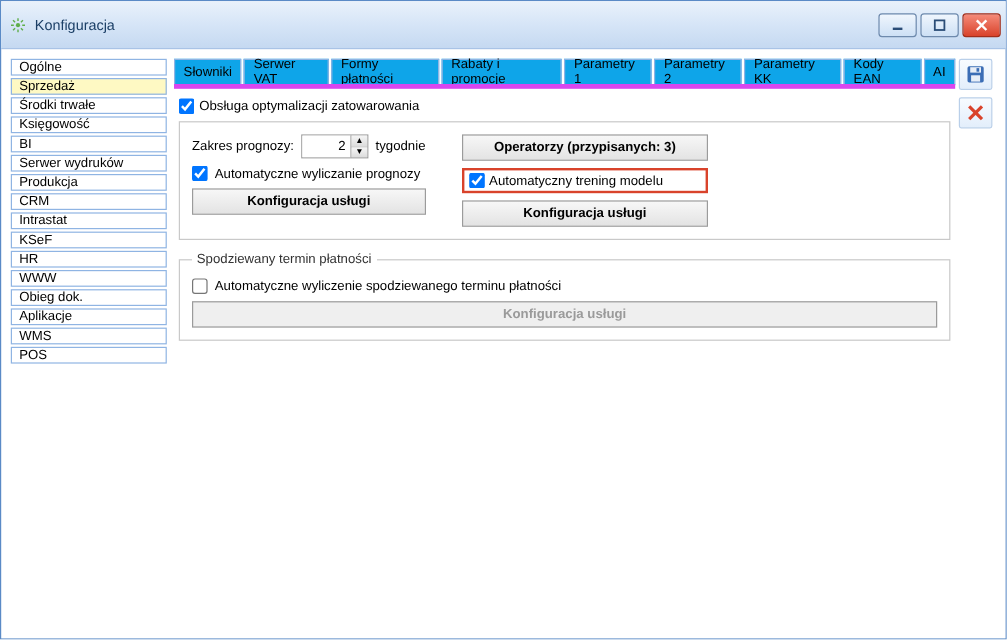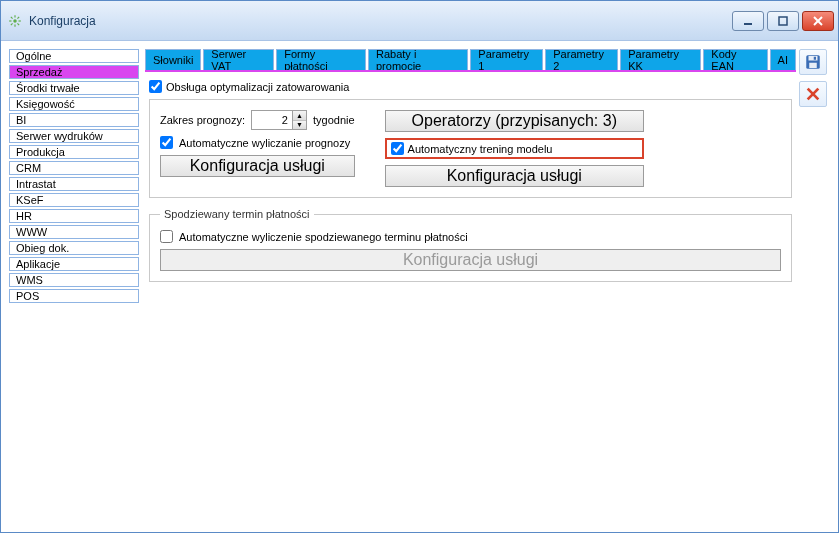--- a/index.html
+++ b/index.html
@@ -72,21 +72,21 @@
     background: #fff;
     padding: 4px 6px;
     font-size: 11px;
     cursor: pointer;
     height: 14px;
     display: flex;
     align-items: center;
     margin-bottom: 2px;
   }
   .sidebar-item.active {
-    background: #d946ef;
+    background: #fef9c3;
   }
   .main {
     flex: 1;
     display: flex;
     flex-direction: row;
   }
   .content {
     flex: 1;
     display: flex;
     flex-direction: column;
@@ -102,21 +102,21 @@
     background: #0ea5e9;
     padding: 3px 7px;
     font-size: 11px;
     cursor: pointer;
     display:flex; align-items:center;
   }
   .tab.active {
     border-bottom: 1px solid #fff;
   }
   .panel {
-    border-top: 2px solid #d946ef;
+    border-top: 4px solid #d946ef;
     margin-top: -1px;
     padding: 8px 4px 4px 4px;
     flex: 1;
   }
   .rightbar {
     width: 34px;
     display: flex;
     flex-direction: column;
     align-items: center;
     gap: 6px;
@@ -166,24 +166,25 @@
     flex:1; background:linear-gradient(to bottom,#f5f5f5,#dcdcdc);
     display:flex; align-items:center; justify-content:center; font-size:7px;
     border-bottom:1px solid #c2c2c2; cursor:pointer;
   }
   .spinner .arrow:last-child { border-bottom:none; }
   .std-btn {
     min-width: 170px;
     height: 22px;
     border: 1px solid #9b9b9b;
     background: linear-gradient(to bottom,#f7f7f7,#e3e3e3);
-    font-size: 16px;
+    font-size: 11px;
     cursor: pointer;
     display:flex; align-items:center; justify-content:center;
     padding: 0 26px;
+    font-weight: bold;
   }
   .std-btn.disabled {
     color:#9a9a9a;
     background:#efefef;
     cursor: default;
   }
   .highlight {
     border: 2px solid #d9432b;
     padding: 2px 4px;
     display: inline-flex;

